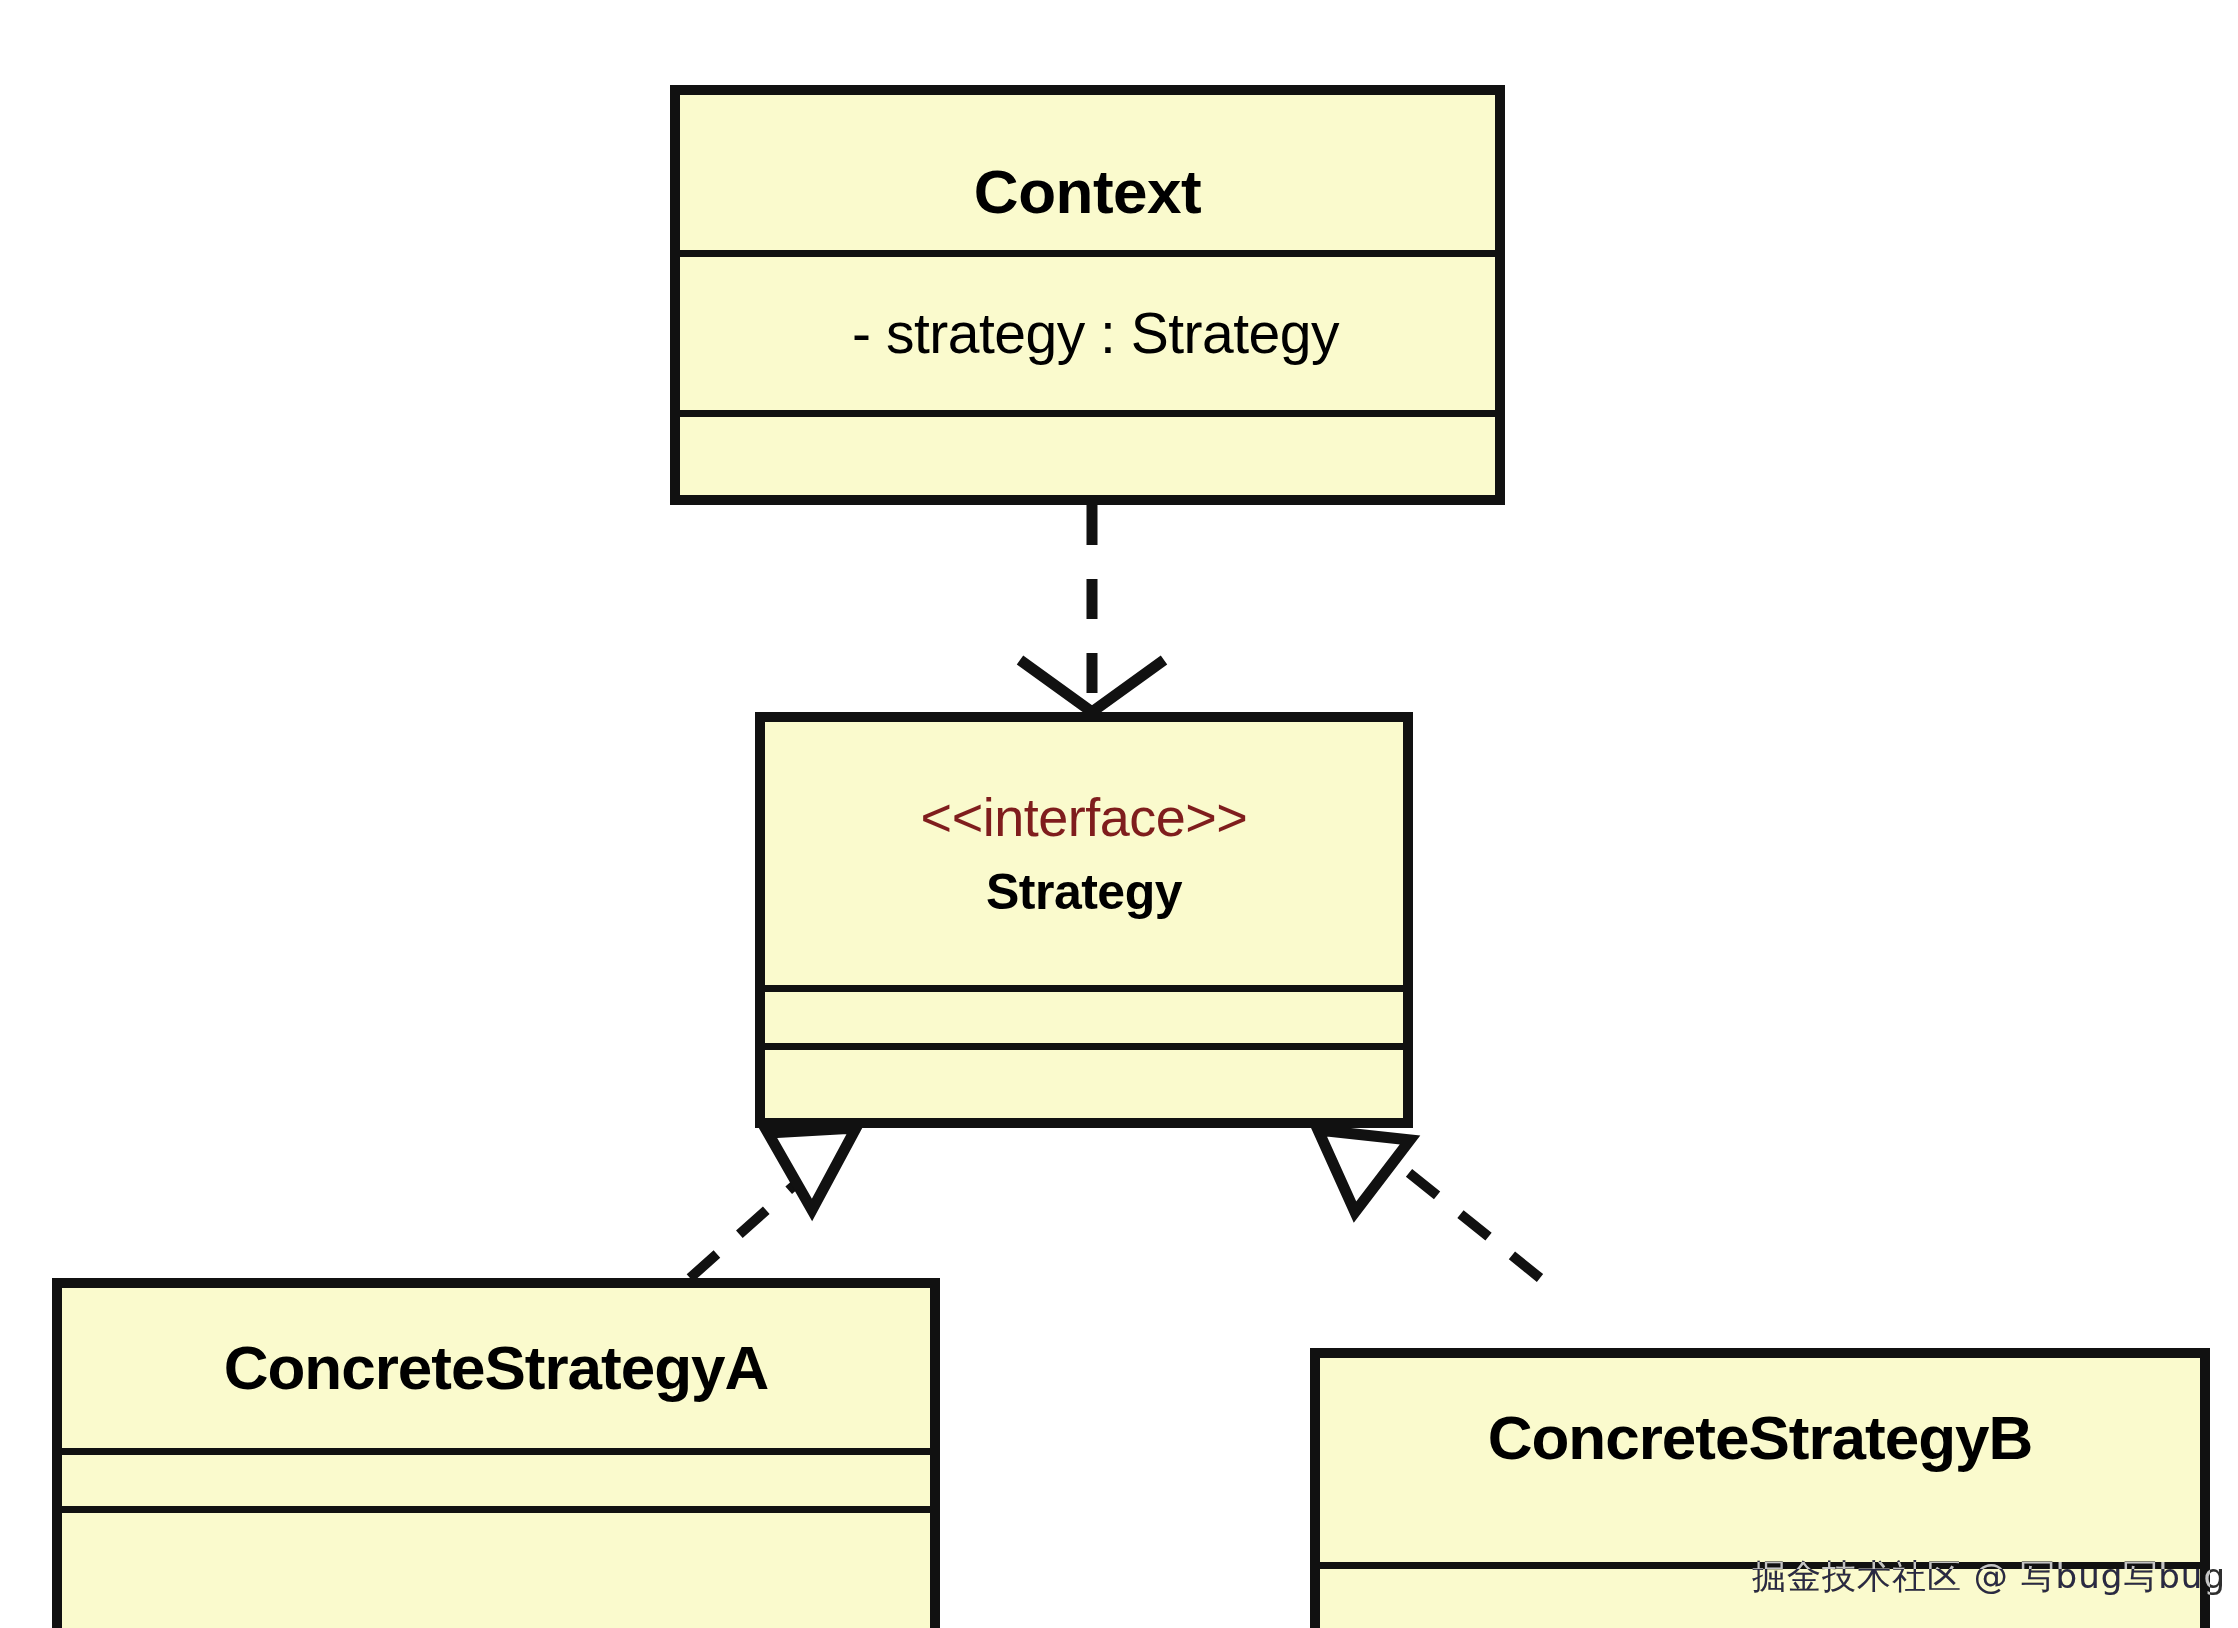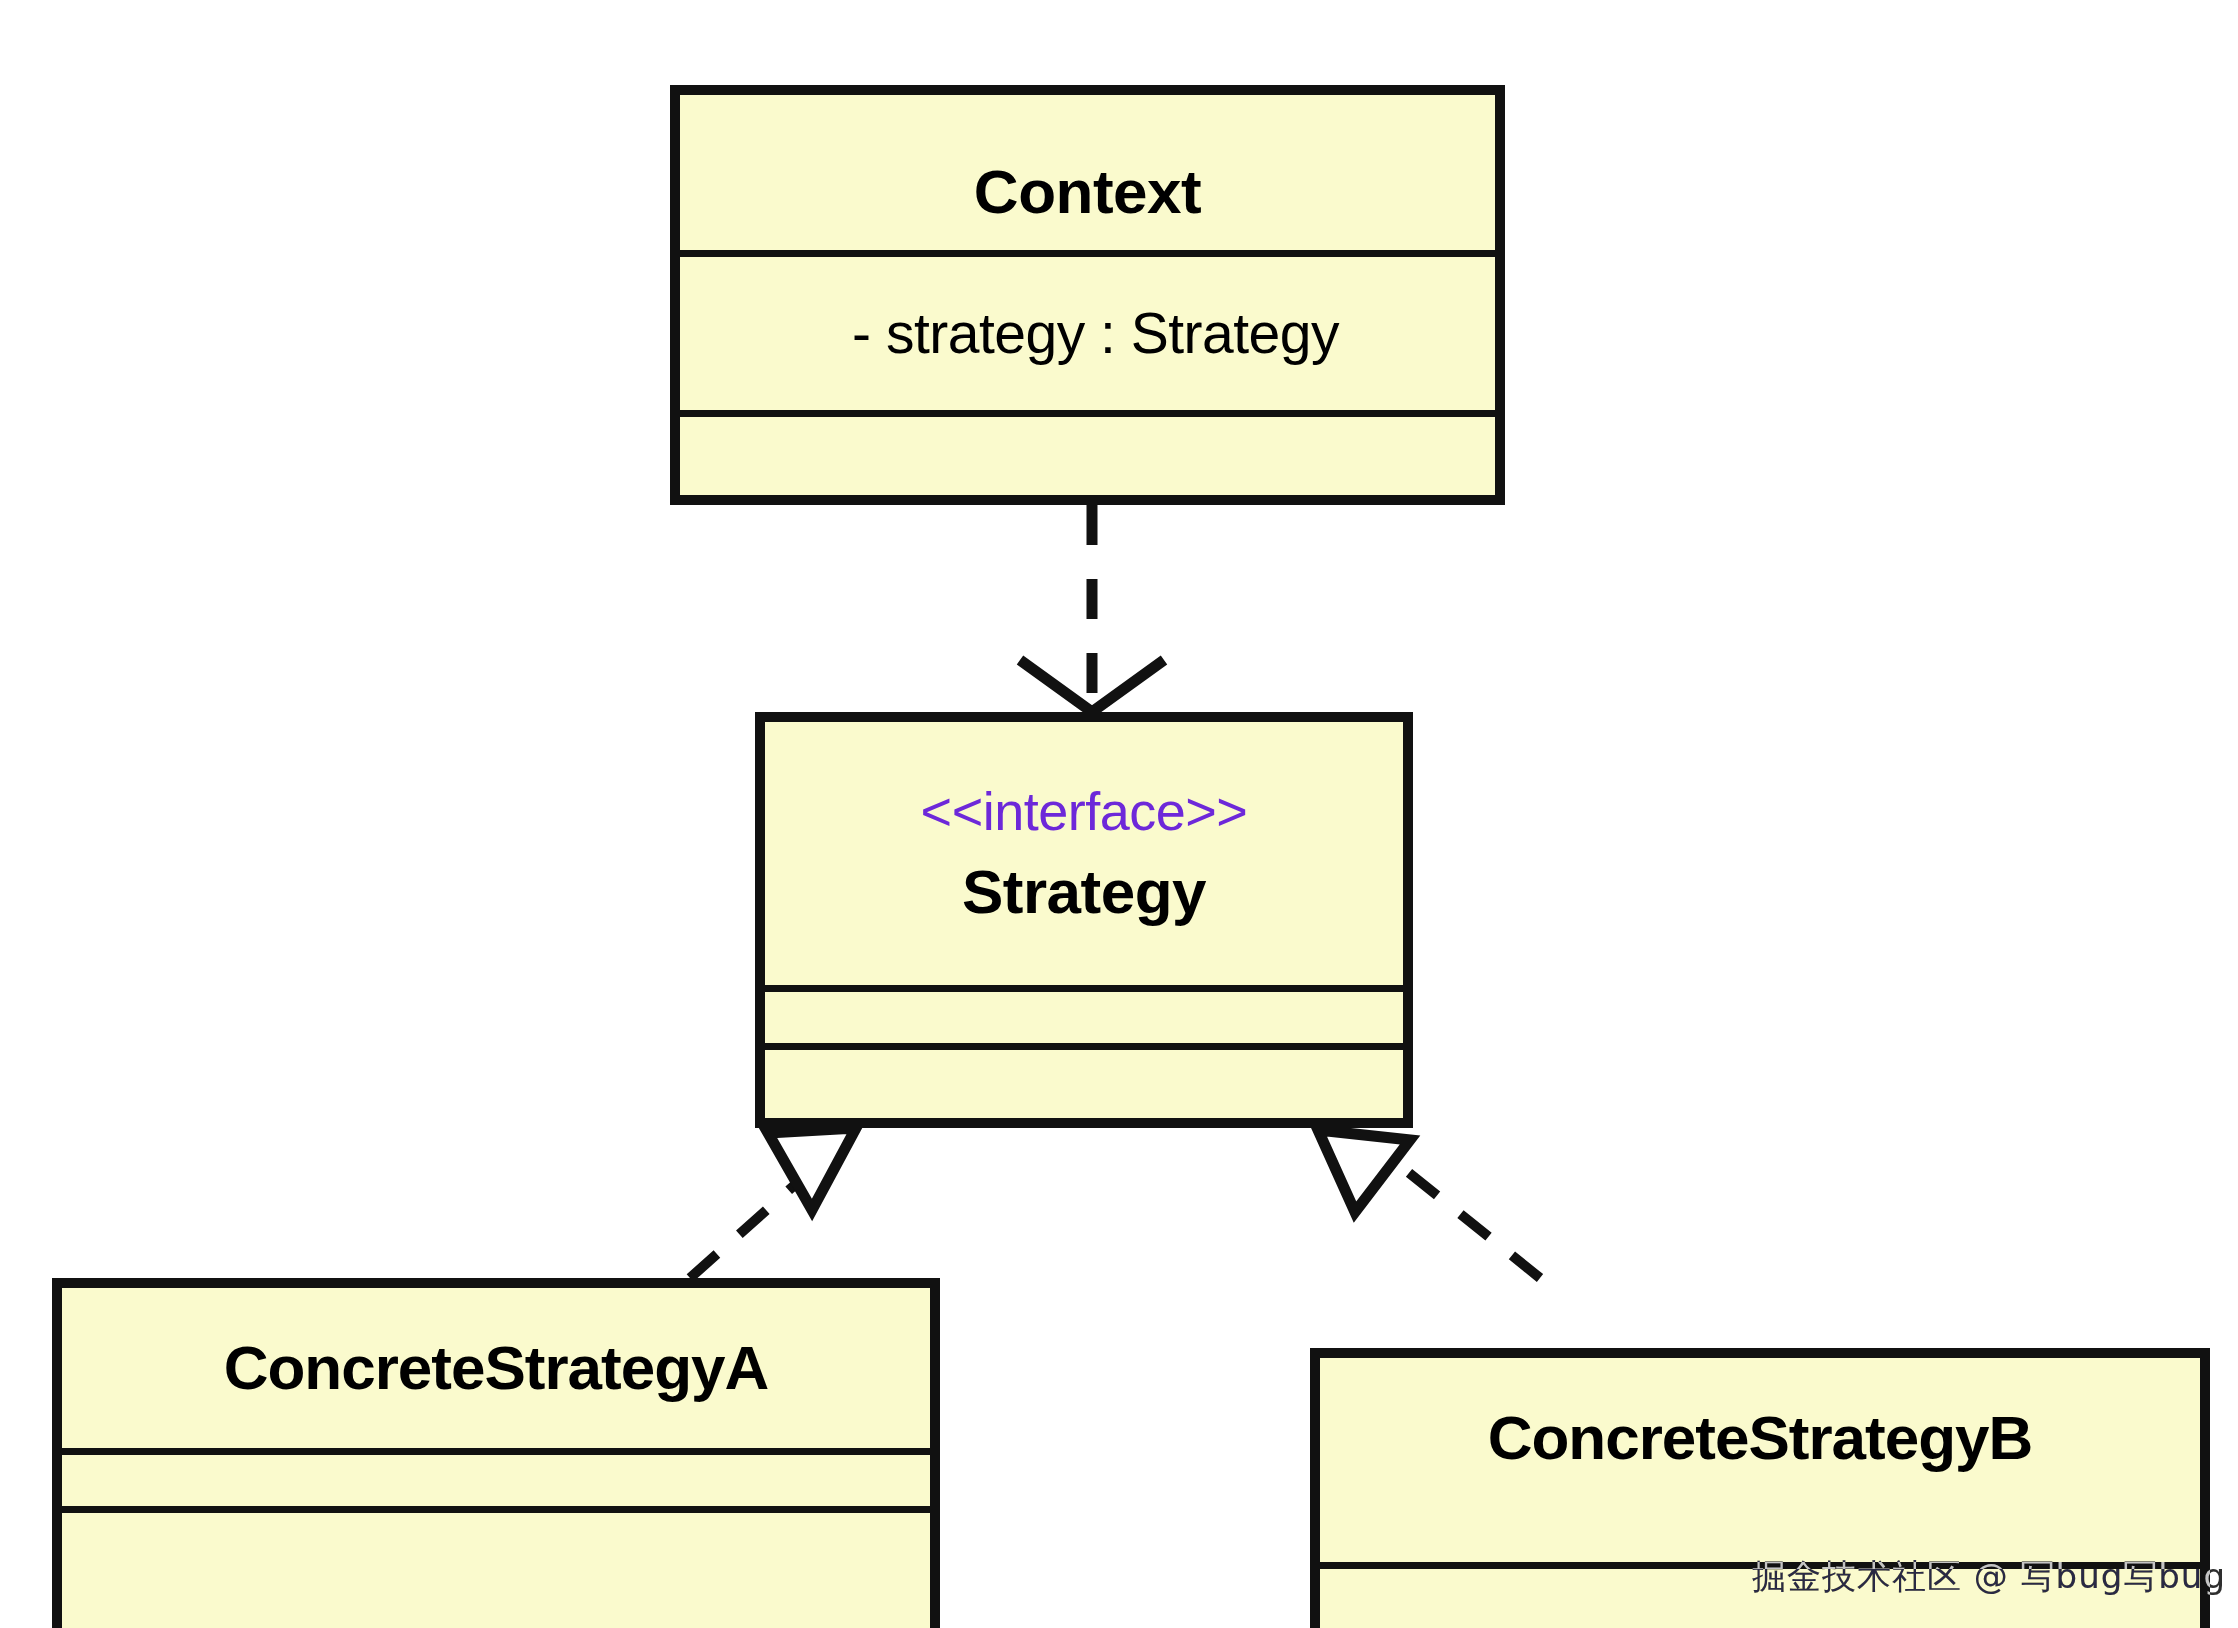--- a/index.html
+++ b/index.html
@@ -40,21 +40,21 @@
   }
 
   .class-title {
     color: #000000;
     font-weight: bold;
     text-align: center;
     line-height: 1.05;
     white-space: nowrap;
   }
   .class-stereotype {
-    color: #6d28d9;
+    color: #7f1d1d;
     font-weight: normal;
     text-align: center;
     line-height: 1.05;
     white-space: nowrap;
   }
   .class-attribute {
     color: #000000;
     font-weight: normal;
     text-align: center;
     line-height: 1.05;
@@ -67,21 +67,21 @@
   #box-context .c-attr  { flex: 0 0 160px; }
   #box-context .c-empty { flex: 1 1 auto; }
   #box-context .class-title     { font-size: 62px; letter-spacing: -0.5px; margin-top: 38px; }
   #box-context .class-attribute { font-size: 57px; letter-spacing: -0.5px; margin-left: 16px; }
 
   #box-strategy     { left: 755px;  top: 712px;  width: 658px; height: 416px; }
   #box-strategy .c-head  { flex: 0 0 263px; gap: 20px; }
   #box-strategy .c-mid   { flex: 0 0 58px; }
   #box-strategy .c-bot   { flex: 1 1 auto; }
   #box-strategy .class-stereotype { font-size: 54px; letter-spacing: -0.5px; }
-  #box-strategy .class-title      { font-size: 62px; letter-spacing: -0.5px; }
+  #box-strategy .class-title      { font-size: 50px; letter-spacing: -0.5px; }
 
   #box-concrete-a   { left: 52px;   top: 1278px; width: 888px; height: 399px; }
   #box-concrete-b   { left: 1310px; top: 1348px; width: 900px; height: 312px; gap: 44px; }
   .concrete .c-title { flex: 0 0 160px; }
   .concrete .c-mid   { flex: 0 0 58px; }
   .concrete .c-bot   { flex: 1 1 auto; }
   .concrete .class-title { font-size: 62px; letter-spacing: -1px; }
 
   
   #connectors {

